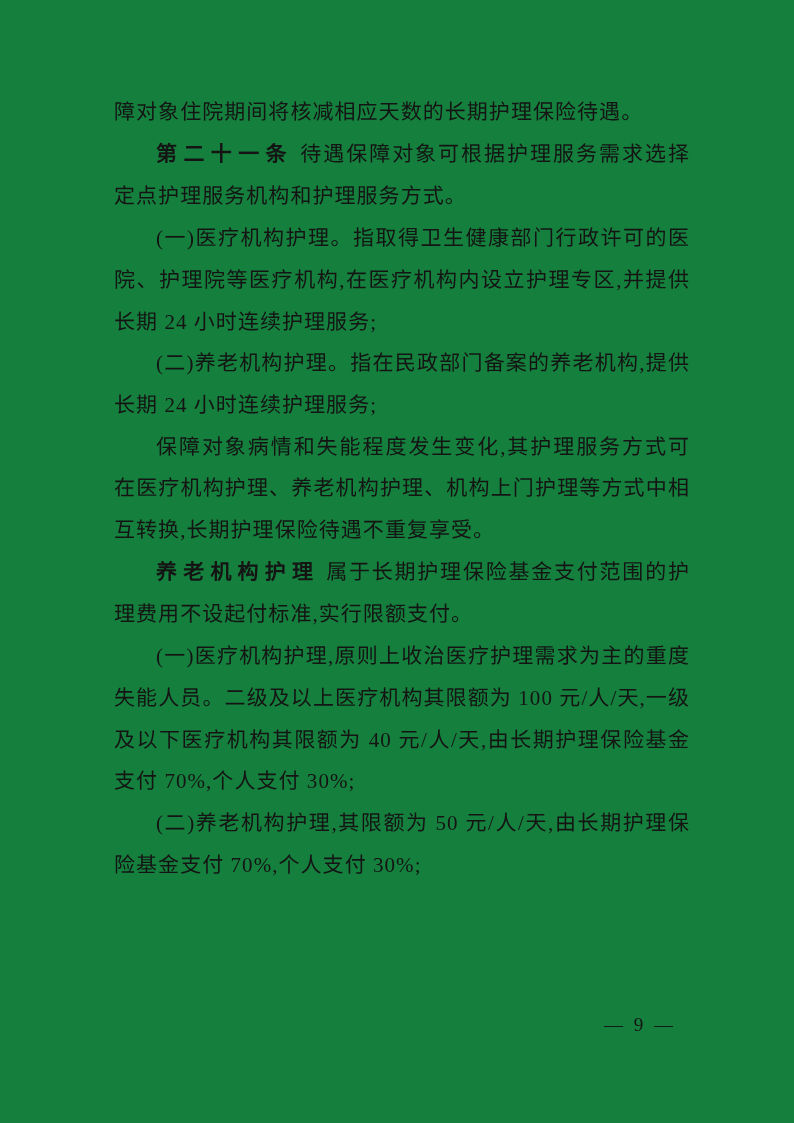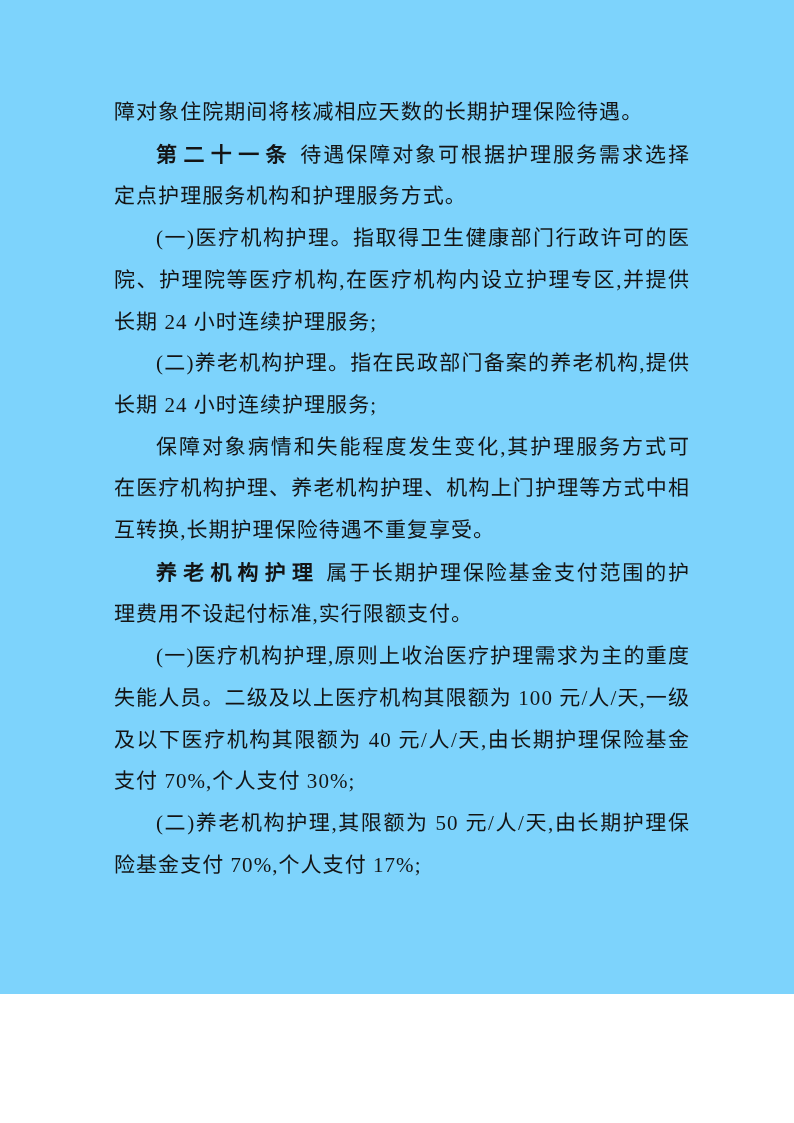--- a/index.html
+++ b/index.html
@@ -3,22 +3,22 @@
 <meta charset="utf-8">
 <style>
   html, body {
     margin: 0;
     padding: 0;
     background: #ffffff;
   }
   .page {
     position: relative;
     width: 794px;
-    height: 994px;
-    background: #7dd3fc;
+    height: 1123px;
+    background: #15803d;
     overflow: hidden;
     font-family: "Liberation Serif", "DejaVu Serif", serif;
     color: #141414;
   }
   .content {
     position: absolute;
     left: 114px;
     top: 92px;
     width: 576px;
     font-size: 21px;
@@ -29,21 +29,21 @@
   .para {
     margin: 0;
     padding: 0;
   }
   .para.indent {
     text-indent: 2em;
   }
   .article-no {
     font-weight: 700;
     letter-spacing: 0.26em;
-    font-family: Liberation Sans, sans-serif;
+    font-family: Liberation Mono, monospace;
   }
   .page-number {
     position: absolute;
     top: 1014px;
     right: 118px;
     font-size: 19px;
     letter-spacing: 3px;
     color: #141414;
   }
 </style>
@@ -52,16 +52,16 @@
 
 <div class="page">
   <div class="content">
       <p class="para"><span>障对象住院期间将核减相应天数的长期护理保险待遇。</span></p>
       <p class="para indent"><span class="article-no">第二十一条</span> <span>待遇保障对象可根据护理服务需求选择定点护理服务机构和护理服务方式。</span></p>
       <p class="para indent"><span>(一)医疗机构护理。指取得卫生健康部门行政许可的医院、护理院等医疗机构,在医疗机构内设立护理专区,并提供长期 24 小时连续护理服务;</span></p>
       <p class="para indent"><span>(二)养老机构护理。指在民政部门备案的养老机构,提供长期 24 小时连续护理服务;</span></p>
       <p class="para indent"><span>保障对象病情和失能程度发生变化,其护理服务方式可在医疗机构护理、养老机构护理、机构上门护理等方式中相互转换,长期护理保险待遇不重复享受。</span></p>
       <p class="para indent"><span class="article-no">养老机构护理</span> <span>属于长期护理保险基金支付范围的护理费用不设起付标准,实行限额支付。</span></p>
       <p class="para indent"><span>(一)医疗机构护理,原则上收治医疗护理需求为主的重度失能人员。二级及以上医疗机构其限额为 100 元/人/天,一级及以下医疗机构其限额为 40 元/人/天,由长期护理保险基金支付 70%,个人支付 30%;</span></p>
-      <p class="para indent"><span>(二)养老机构护理,其限额为 50 元/人/天,由长期护理保险基金支付 70%,个人支付 17%;</span></p>
+      <p class="para indent"><span>(二)养老机构护理,其限额为 50 元/人/天,由长期护理保险基金支付 70%,个人支付 30%;</span></p>
     </div>
   <div class="page-number">— 9 —</div>
 </div>
 
 </body></html>

